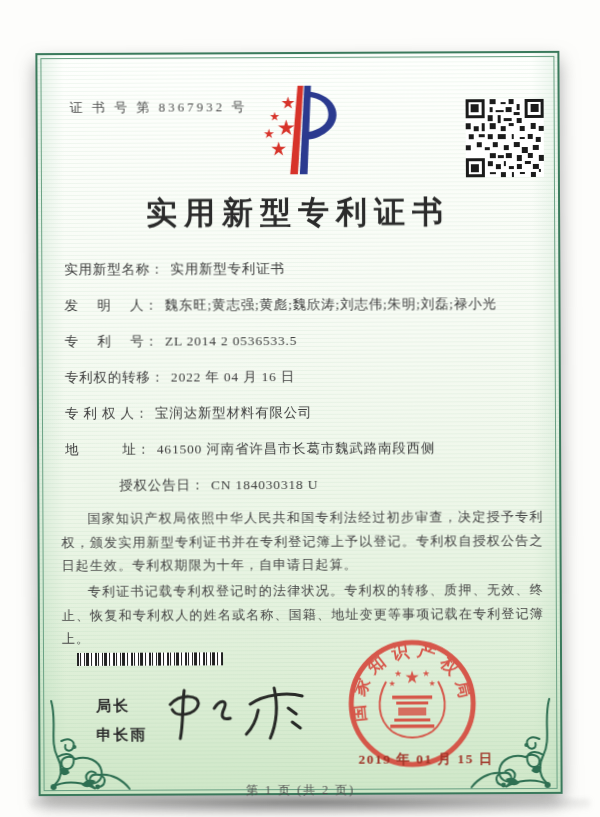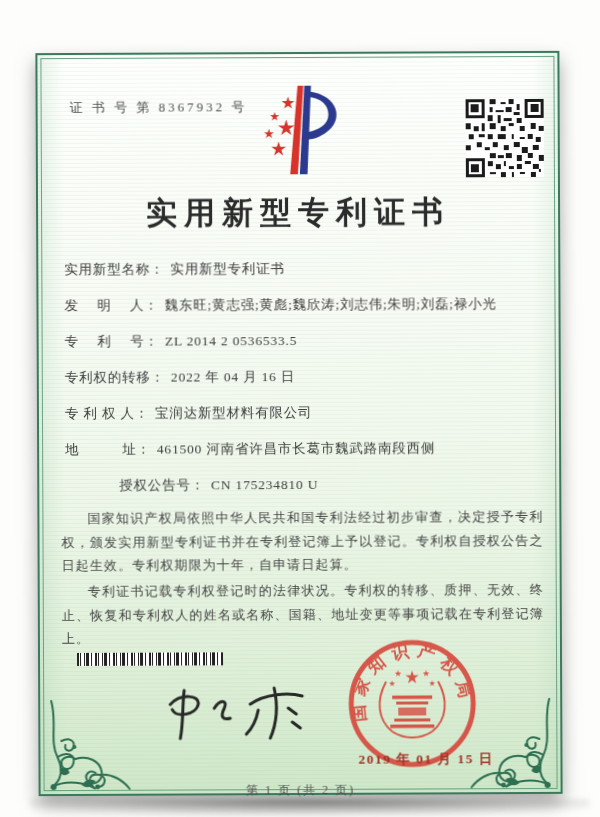--- a/index.html
+++ b/index.html
@@ -187,31 +187,35 @@
       <div class="field-row">
         <span class="field-label">专利权的转移：</span><span class="field-value">2022 年 04 月 16 日</span>
       </div>
       <div class="field-row">
         <span class="field-label">专 利 权 人：</span><span class="field-value">宝润达新型材料有限公司</span>
       </div>
       <div class="field-row">
         <span class="field-label">地　　　址：</span><span class="field-value">461500 河南省许昌市长葛市魏武路南段西侧</span>
       </div>
       <div class="field-row dual">
-        <span class="pair2"><span class="field-label">授权公告号：</span><span class="field-value">CN 175234810 U</span></span>
+        <span class="pair2"><span class="field-label">授权公告日：</span><span class="field-value">CN 184030318 U</span></span>
       </div>
     </div>
 
     <div class="paragraphs">
       <p>国家知识产权局依照中华人民共和国专利法经过初步审查，决定授予专利权，颁发实用新型专利证书并在专利登记簿上予以登记。专利权自授权公告之日起生效。专利权期限为十年，自申请日起算。</p>
       <p>专利证书记载专利权登记时的法律状况。专利权的转移、质押、无效、终止、恢复和专利权人的姓名或名称、国籍、地址变更等事项记载在专利登记簿上。</p>
     </div>
 
     <div class="barcode"></div>
 
+    <div class="director">
+      <div>局长</div>
+      <div>申长雨</div>
+    </div>
 
     <svg class="signature" width="160" height="66" viewBox="0 0 160 66">
       <g fill="none" stroke="#151515" stroke-width="3" stroke-linecap="round" stroke-linejoin="round" opacity="0.9">
         <path d="M22,10 C20,26 21,44 18,58"></path>
         <path d="M8,24 C18,13 38,14 36,24 C34,34 14,38 10,29"></path>
         <path d="M52,28 C58,18 66,20 62,28 C58,36 60,40 68,38"></path>
         <path d="M88,24 C102,14 126,12 140,16"></path>
         <path d="M112,8 C116,26 114,44 108,58"></path>
         <path d="M96,30 C94,40 90,48 84,54"></path>
         <path d="M126,28 l8,6"></path>

